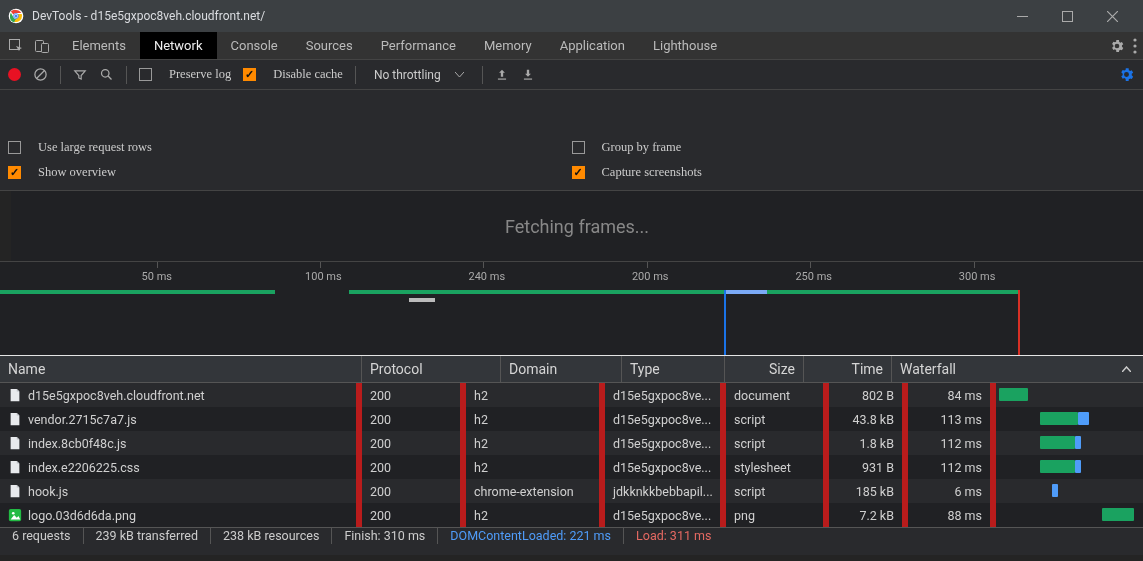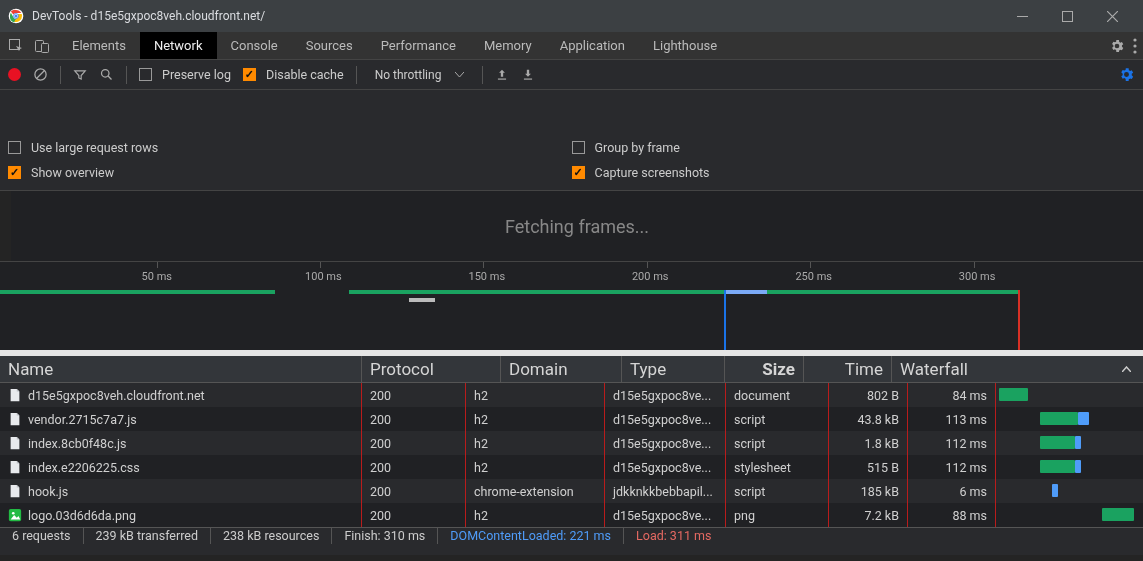--- a/index.html
+++ b/index.html
@@ -58,22 +58,22 @@
     border-bottom: 1px solid #444;
     display:flex; align-items:center;
     padding: 0 8px; gap: 12px;
   }
   .toolbar .sep { width:1px; height:18px; background:#555; }
   .toolbar .record {
     width:13px; height:13px; border-radius:50%;
     background:#e81123;
   }
   .chk {
-    display:flex; align-items:center; gap:10px;
-    font-size:12.5px; color:#ccc;
+    display:flex; align-items:center; gap:17px;
+    font-size:12.5px; color:#ccc;font-family:Liberation Serif, serif;
   }
   .chk .box {
     width:13px; height:13px; border:1px solid #999;
     display:flex; align-items:center; justify-content:center;
     font-size:11px; color:#111; font-weight:bold;
   }
   .chk.checked .box { background:#ff8a00; border-color:#ff8a00; }
   .select {
     color:#ccc; display:flex; align-items:center; gap:14px;
     padding: 2px 6px;
@@ -88,21 +88,21 @@
     height: 70px;
     background:#202124;
     display:flex; align-items:center; justify-content:center;
     color:#888; font-size:18px;margin-left:11px;
   }
   .timeline {
     height: 95px;
     background:#202124;
     position:relative;
     border-top:1px solid #444;
-    border-bottom:6px solid #e5e5e5;
+    border-bottom:1px solid #e5e5e5;
   }
   .timeline .ticks {
     position:absolute; top:0; left:0; right:0; height:28px;
   }
   .timeline .tick {
     position:absolute; top:0; font-size:11px; color:#aaa;
     border-left:1px solid #555; height:6px;
   }
   .timeline .tick span { position:absolute; top:8px; left:-16px; white-space:nowrap; }
   .timeline .bar { position:absolute; height:3px; }
@@ -114,30 +114,30 @@
   }
   .table {
     background:#202124;
   }
   .thead {
     display:flex; height:27px;
     background:#33363a; border-bottom:1px solid #555;
   }
   .thead .th {
     padding: 6px 8px; color:#d5d5d5;
-    border-right: 1px solid #555; font-size:17px;
+    border-right: 1px solid #555; font-size:14px;
     display:flex; align-items:center;
   }
   .thead .th:last-child { border-right:none; flex:1; justify-content:space-between; }
   .tbody .tr { display:flex; height:24px; }
   .tbody .tr:nth-child(odd){ background:#292a2d; }
   .tbody .tr:nth-child(even){ background:#202124; }
   .td {
     padding: 4px 8px; color:#d0d0d0;
-    border-right: 1px solid #b91c1c;
+    border-right: 6px solid #b91c1c;
     overflow:hidden; text-overflow:ellipsis; white-space:nowrap;
     display:flex; align-items:center; gap:6px;
     font-size:12.5px;
   }
   .td.num { justify-content:flex-end; }
   .td.waterfall { border-right:none; flex:1; position:relative; }
   .wf-bar { position:absolute; height:13px; top:5px; border-radius:1px; }
   .c-name { width:362px; }
   .c-status { width:104px; }
   .c-protocol { width:139px; }
@@ -317,21 +317,21 @@
 
 <div class="timeline">
   <div class="ticks" id="tl-ticks">
       <div class="tick" style="left: 13.7%;">
         <span>50 ms</span>
       </div>
       <div class="tick" style="left: 28%;">
         <span>100 ms</span>
       </div>
       <div class="tick" style="left: 42.3%;">
-        <span>150 ms</span>
+        <span>240 ms</span>
       </div>
       <div class="tick" style="left: 56.6%;">
         <span>200 ms</span>
       </div>
       <div class="tick" style="left: 70.9%;">
         <span>250 ms</span>
       </div>
       <div class="tick" style="left: 85.2%;">
         <span>300 ms</span>
       </div>
@@ -346,21 +346,21 @@
   <div class="vline-blue" id="tl-dcl" style="left: 63.3%;"></div>
   <div class="vline-red" id="tl-load" style="left: 89.1%;"></div>
 </div>
 
 <div class="table">
   <div class="thead">
     <div class="th c-name">Name</div>
     <div class="th c-protocol">Protocol</div>
     <div class="th c-domain">Domain</div>
     <div class="th c-type">Type</div>
-    <div class="th c-size" style="justify-content:flex-end;font-weight:bold;">Size</div>
+    <div class="th c-size" style="justify-content:flex-end;">Size</div>
     <div class="th c-time" style="justify-content:flex-end;">Time</div>
     <div class="th">
       <span>Waterfall</span>
       <svg width="9" height="6" style="margin-right:4px;">
           <path d="M0 6 L4.5 1 L9 6" fill="none" stroke="#ccc" stroke-width="1.5"></path>
         </svg>
     </div>
   </div>
   <div class="tbody" id="tbody">
       <div class="tr">
@@ -424,21 +424,21 @@
           <svg class="file-icon" viewBox="0 0 16 16">
             <path d="M3 1 h7 l3 3 v11 H3 z" fill="#e8eaed"></path>
             <path d="M10 1 v3 h3" fill="#bdc1c6"></path>
           </svg>
           <span>index.e2206225.css</span>
         </div>
         <div class="td c-status">200</div>
         <div class="td c-protocol">h2</div>
         <div class="td c-domain">d15e5gxpoc8ve...</div>
         <div class="td c-type">stylesheet</div>
-        <div class="td c-size num">515 B</div>
+        <div class="td c-size num">931 B</div>
         <div class="td c-time num">112 ms</div>
         <div class="td waterfall">
           <div class="wf-bar" style="left:30%;width:24%;background:#1aa260;"></div>
           <div class="wf-bar" style="left:54%;width:4%;background:#4f9cf9;"></div>
         </div>
       </div>
       <div class="tr">
         <div class="td c-name">
           <svg class="file-icon" viewBox="0 0 16 16">
             <path d="M3 1 h7 l3 3 v11 H3 z" fill="#e8eaed"></path>

